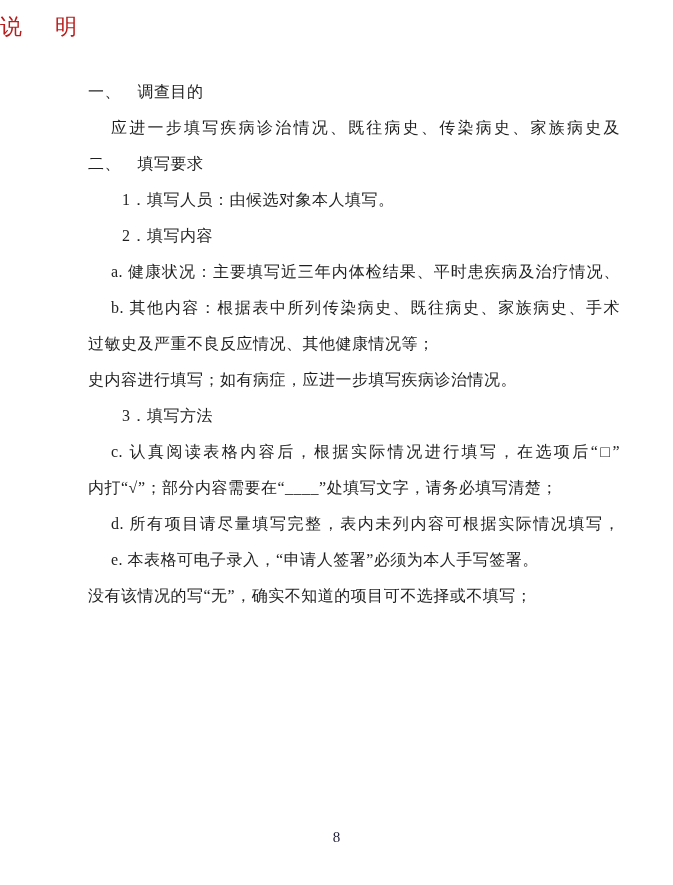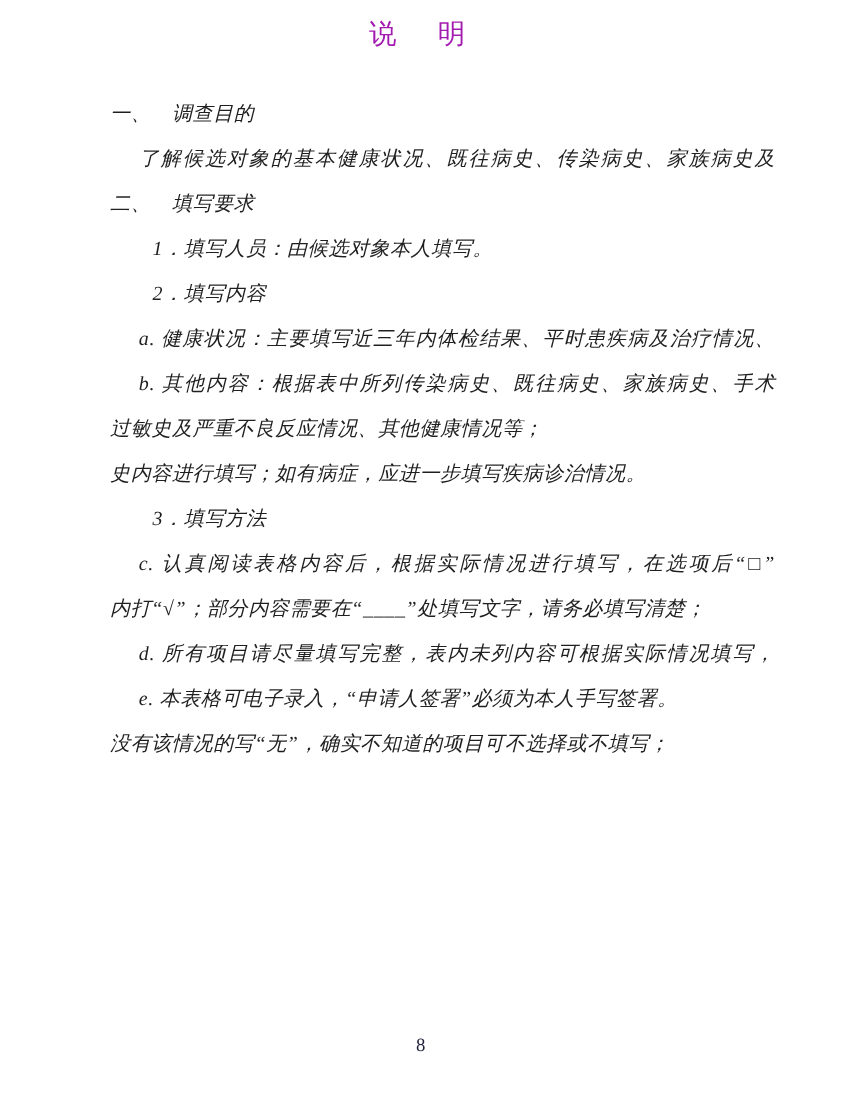--- a/index.html
+++ b/index.html
@@ -20,30 +20,28 @@
     height: 885px;
     position: relative;
     background: #ffffff;
   }
   .title {
     margin: 0;
     padding-top: 12px;
     font-size: 22px;
     font-weight: normal;
     line-height: 30px;
-    text-align: center;
     letter-spacing: 0.25em;
-    color: #a21caf;
+    color: #b91c1c;
   }
   .body {
     margin: 32px 53px 0 88px; 
     font-size: 16px;
     line-height: 36px;
     letter-spacing: 0.5px;
-    font-style: italic;
   }
   .ln {
     white-space: nowrap;
   }
   
   .j {
     white-space: normal;
     text-align: justify;
     text-align-last: justify;
   }
@@ -62,21 +60,21 @@
 </style>
 </head>
 <body>
 
 <div class="page">
 
   <h1 class="title">说　明</h1>
 
   <div class="body">
     <div class="ln">一、　调查目的</div>
-    <div class="ln j i1">了解候选对象的基本健康状况、既往病史、传染病史、家族病史及</div>
+    <div class="ln j i1">应进一步填写疾病诊治情况、既往病史、传染病史、家族病史及</div>
     <div class="ln">二、　填写要求</div>
     <div class="ln i2">1．填写人员：由候选对象本人填写。</div>
     <div class="ln i2">2．填写内容</div>
     <div class="ln j i1">a. 健康状况：主要填写近三年内体检结果、平时患疾病及治疗情况、</div>
     <div class="ln j i1">b. 其他内容：根据表中所列传染病史、既往病史、家族病史、手术</div>
     <div class="ln">过敏史及严重不良反应情况、其他健康情况等；</div>
     <div class="ln">史内容进行填写；如有病症，应进一步填写疾病诊治情况。</div>
     <div class="ln i2">3．填写方法</div>
     <div class="ln j i1">c. 认真阅读表格内容后，根据实际情况进行填写，在选项后“□”</div>
     <div class="ln">内打“√”；部分内容需要在“____”处填写文字，请务必填写清楚；</div>

